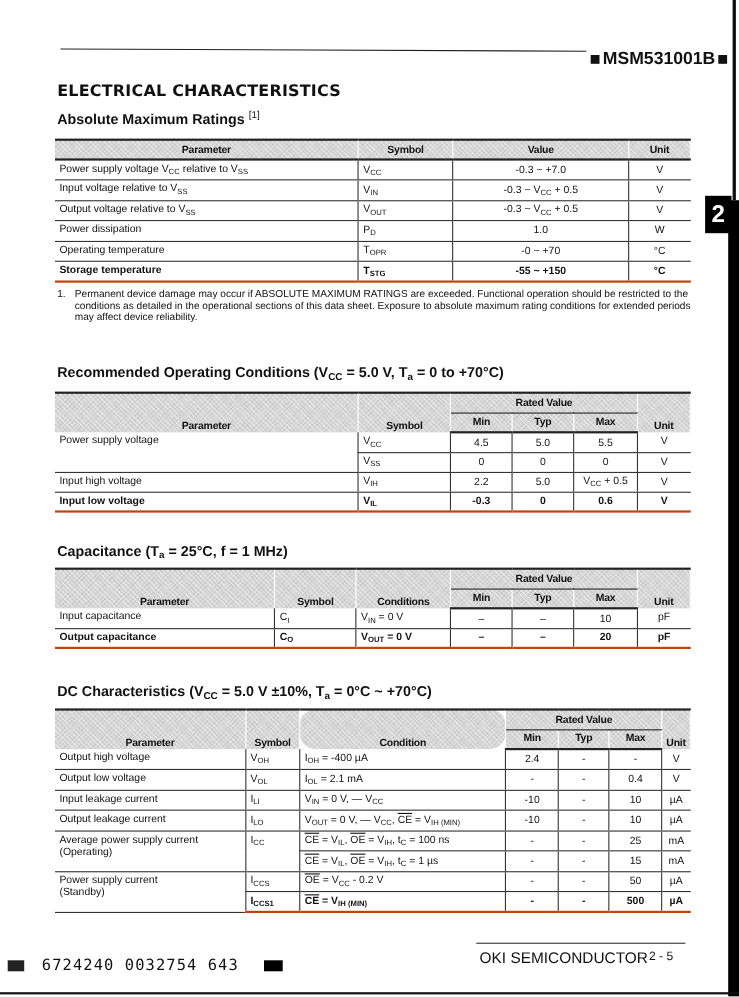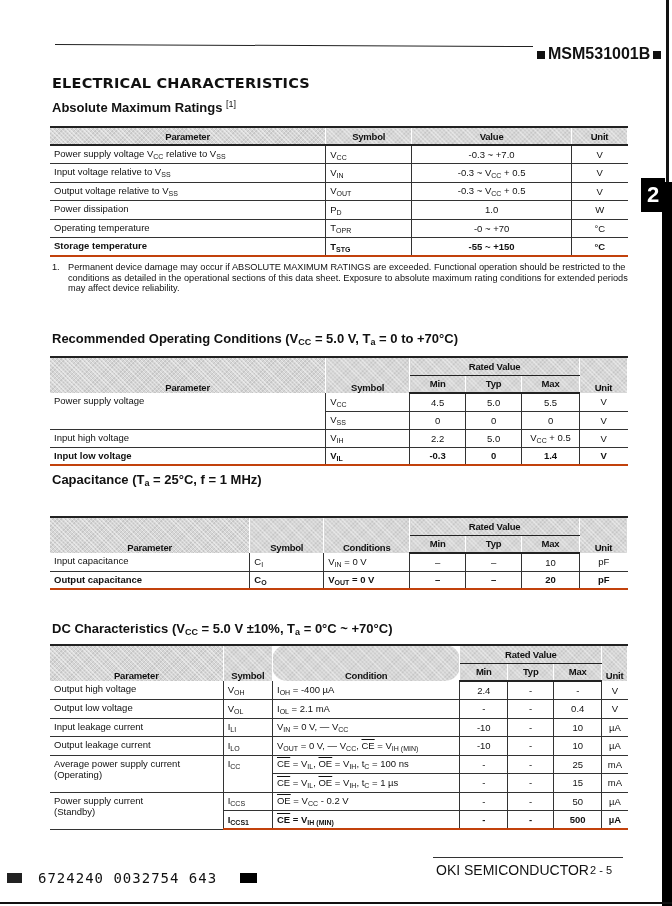--- a/index.html
+++ b/index.html
@@ -172,27 +172,27 @@
         <td class="num">2.2</td>
         <td class="num">5.0</td>
         <td class="num">V<sub>CC</sub> + 0.5</td>
         <td class="unit">V</td>
       </tr>
     <tr>
         <td class="param">Input low voltage</td>
         <td class="sym">V<sub>IL</sub></td>
         <td class="num">-0.3</td>
         <td class="num">0</td>
-        <td class="num">1.4</td>
+        <td class="num">0.6</td>
         <td class="unit">V</td>
       </tr>
   </tbody>
 </table>
 
-<div class="h2" style="top:472px;text-align:right;">Capacitance (T<sub>a</sub> = 25°C, f = 1 MHz)</div>
+<div class="h2" style="top:493px;text-align:right;">Capacitance (T<sub>a</sub> = 25°C, f = 1 MHz)</div>
 <table id="t-cap">
   <colgroup>
       <col style="width:200px">
       <col style="width:74px">
       <col style="width:86px">
       <col style="width:56px">
       <col style="width:56px">
       <col style="width:58px">
       <col style="width:48px">
     </colgroup>

